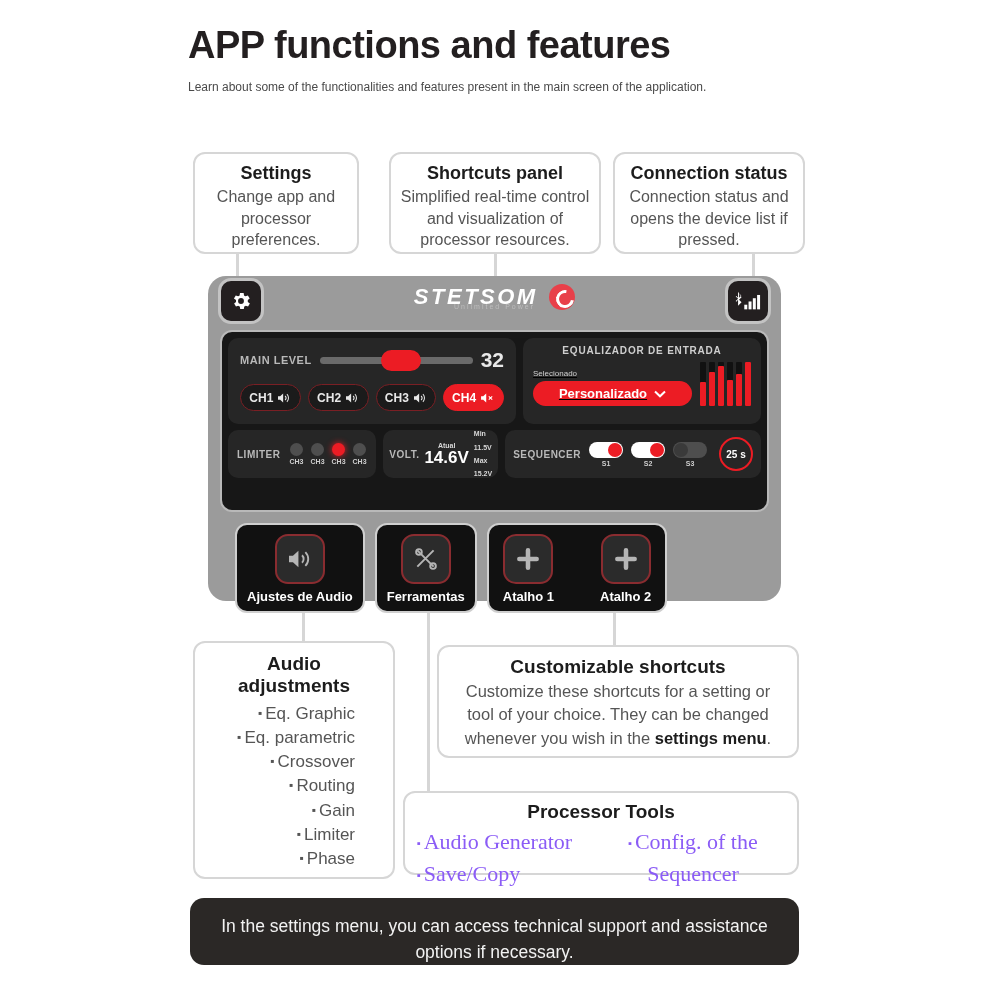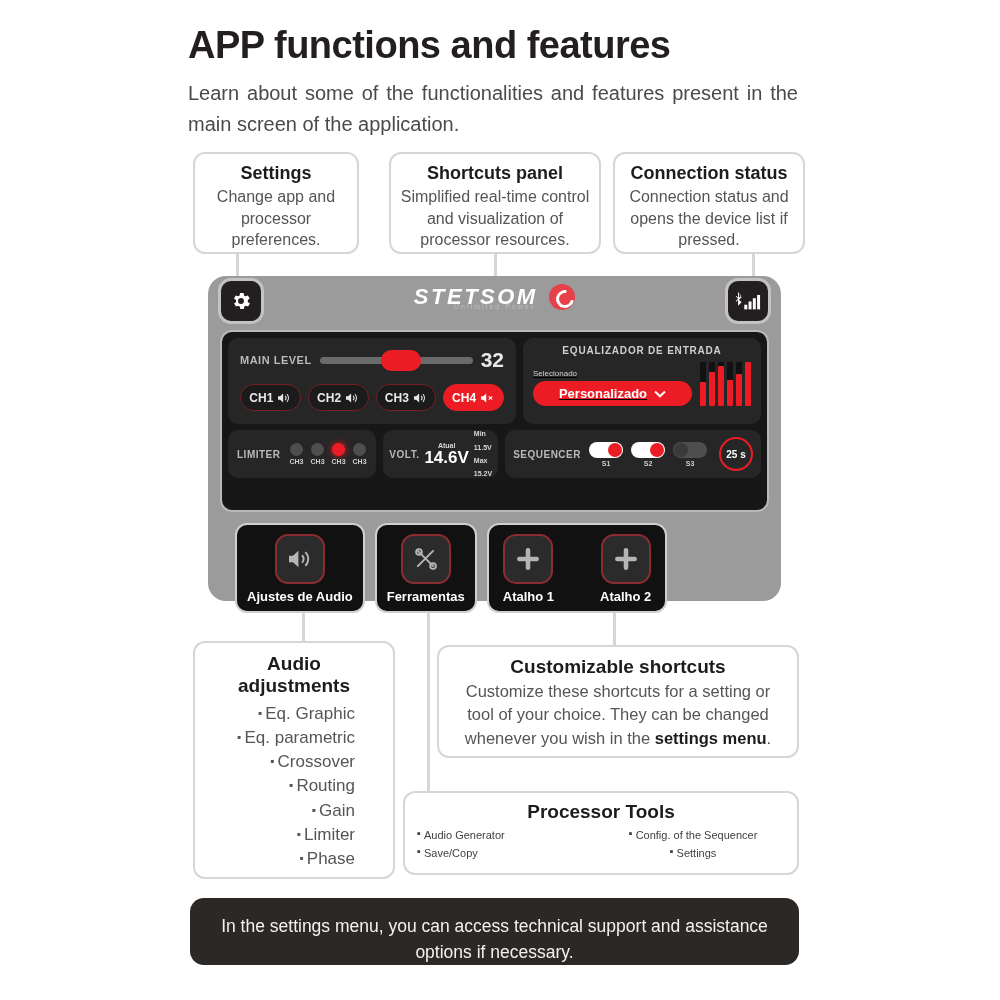--- a/index.html
+++ b/index.html
@@ -12,21 +12,21 @@
   .page { position: relative; width: 1000px; height: 1000px; }
 
   
   .title {
     position: absolute; left: 188px; top: 24px;
     font-size: 38px; font-weight: bold; color: #231f20;
     letter-spacing: -0.5px;
   }
   .subtitle {
     position: absolute; left: 188px; top: 78px; width: 610px;
-    font-size: 20px; color: #4a4a4a; line-height: 1.55;
+    font-size: 12px; color: #4a4a4a; line-height: 1.55;
     text-align: justify;
   }
 
   
   .callout {
     position: absolute;
     background: #ffffff;
     border: 2px solid #d6d6d6;
     border-radius: 12px;
     text-align: center;
@@ -242,21 +242,21 @@
   .co-custom b { color: #1c1c1c; }
 
   .co-tools {
     left: 403px; top: 791px; width: 396px; height: 84px;
     padding: 8px 12px; text-align: center;
   }
   .co-tools .ct { font-size: 19px; margin-bottom: 3px; }
   .tools-grid { display: flex; }
   .tools-col { flex: 1; }
   .tools-col li {
-    list-style: none; font-size: 11px; color: #404040; line-height: 1.45;
+    list-style: none; font-size: 22px; color: #8b5cf6; line-height: 1.45; font-family: Liberation Serif, serif;
   }
   .tools-col.c1 li { text-align: left; }
   .tools-col.c2 li { text-align: center; }
   .tools-col li::before { content: "\25AA\00a0"; font-size: 11px; vertical-align: 2px; }
 
   
   .footer {
     position: absolute; left: 190px; top: 898px;
     width: 609px; height: 67px;
     background: #2b2826; border-radius: 14px;

